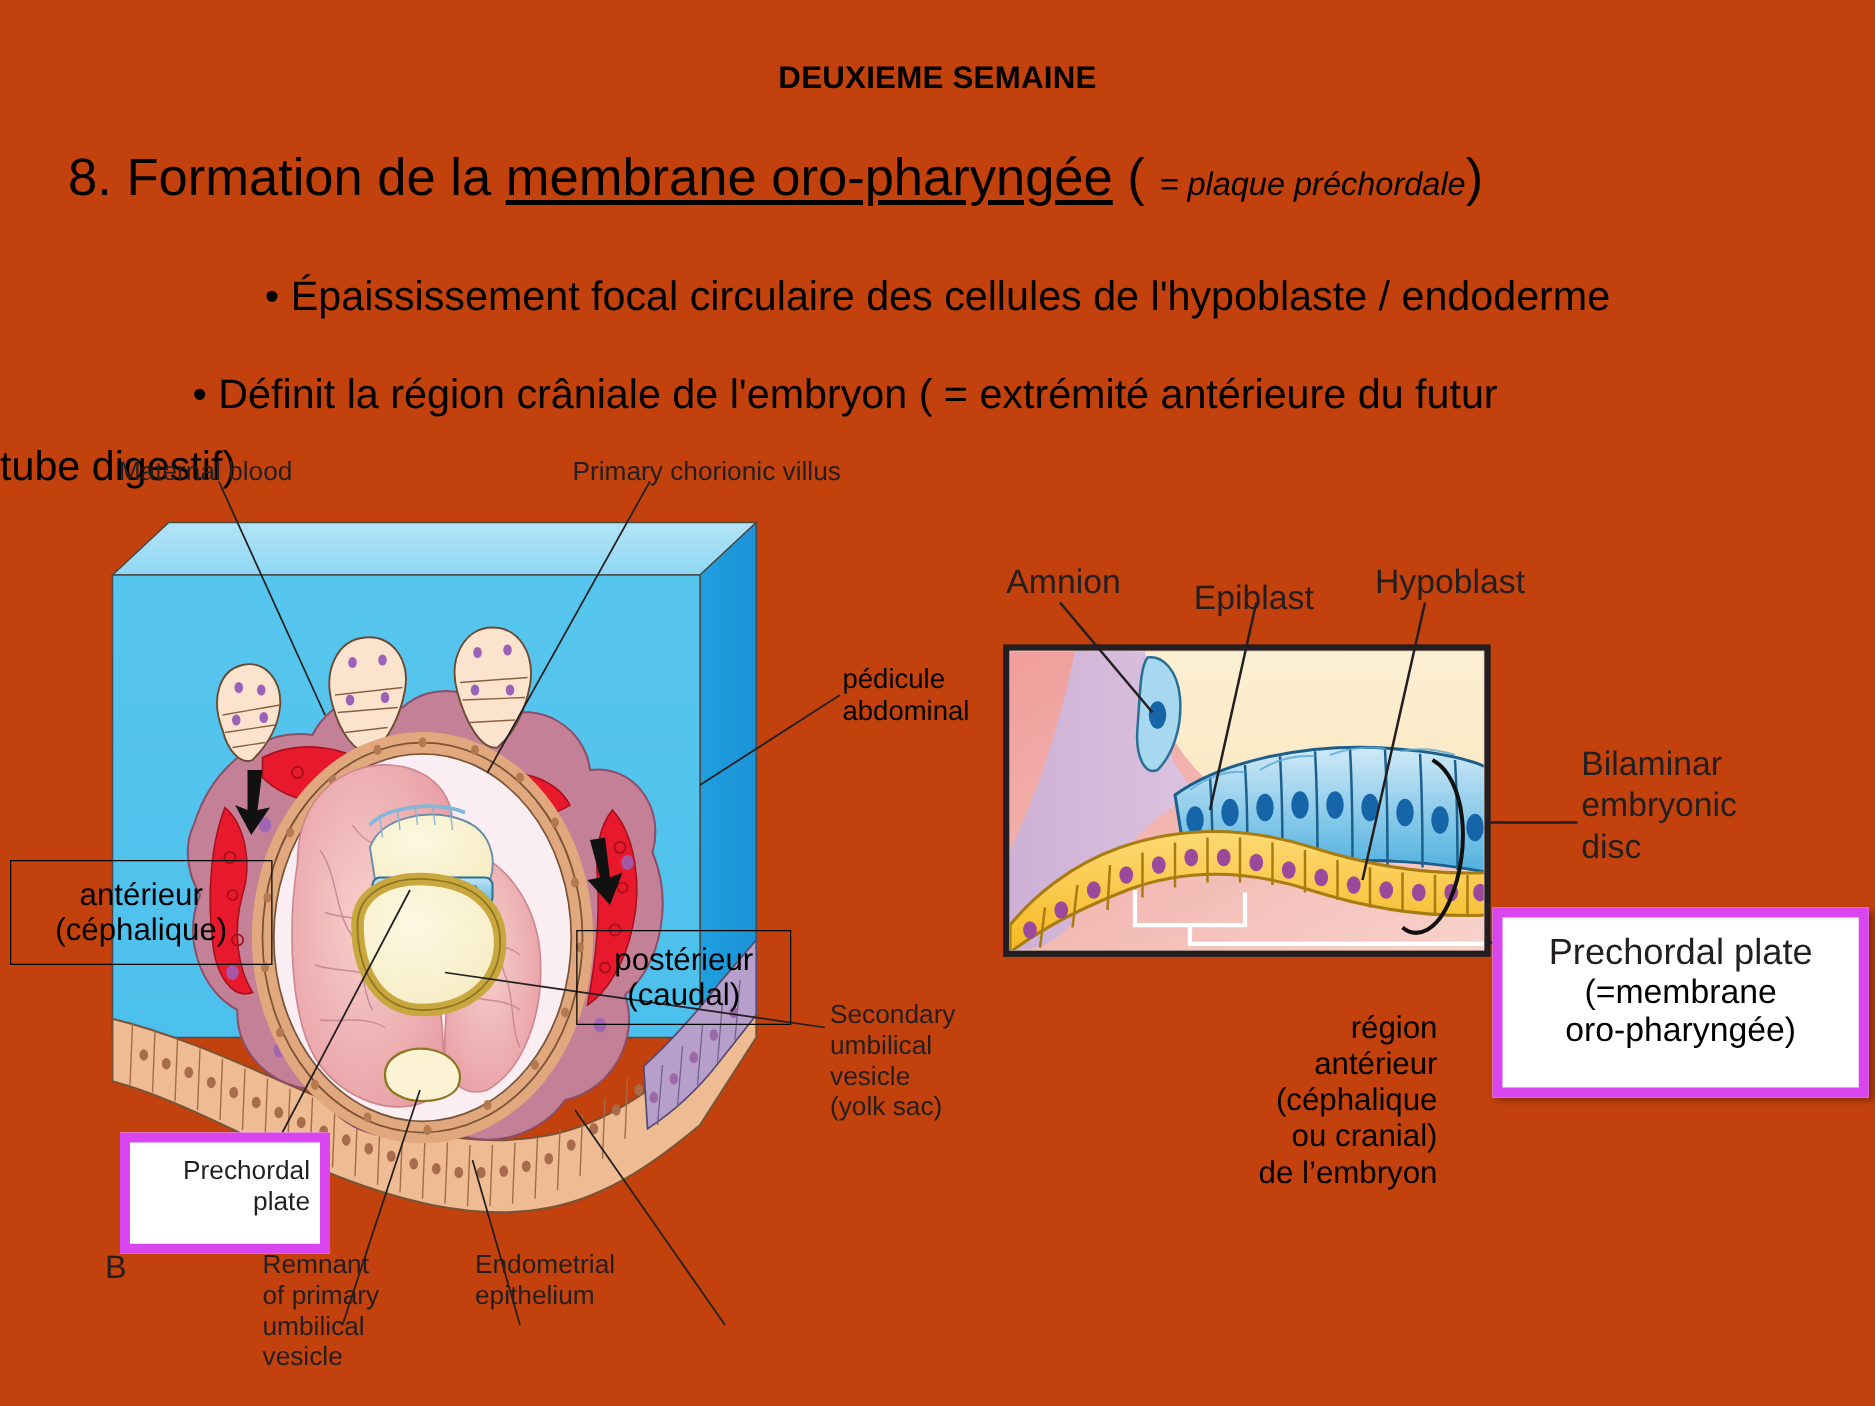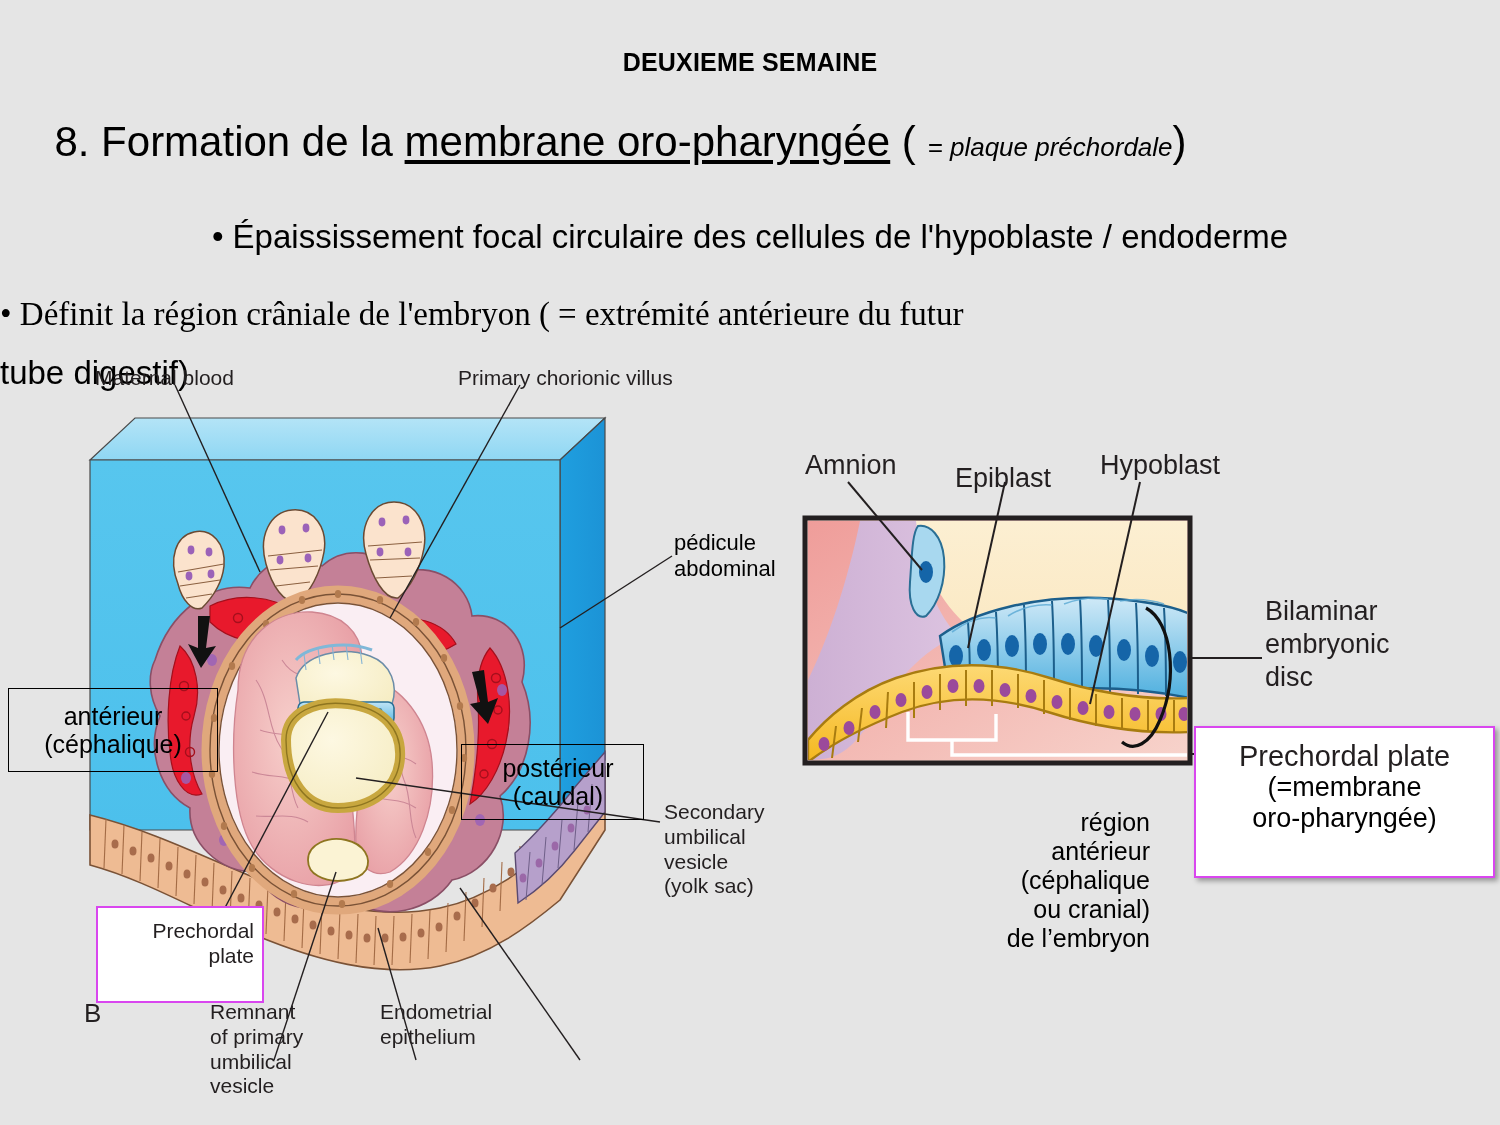--- a/index.html
+++ b/index.html
@@ -8,21 +8,21 @@
     background: #ffffff;
   }
   body {
     font-family: "Liberation Sans", sans-serif;
     color: #000000;
   }
   #slide {
     position: relative;
     width: 1500px;
     height: 1125px;
-    background: #e5e5e5;
+    background: #c2410c;
     overflow: hidden;
   }
 
   
   .slide-header {
     position: absolute;
     left: 0;
     top: 48px;
     width: 1500px;
     text-align: center;
@@ -48,21 +48,21 @@
     font-size: 26px;
     font-style: italic;
   }
 
   .bullet {
     position: absolute;
     font-size: 33px;
     white-space: nowrap;
   }
   .bullet-1 { left: 0; top: 218px; width: 1500px; text-align: center; }
-  .bullet-2 { left: 0; top: 296px; width: 1352px; text-align: left; font-family: Liberation Serif, serif; }
+  .bullet-2 { left: 0; top: 296px; width: 1352px; text-align: center; }
   .bullet-2b { left: 0; top: 354px; width: 1500px; text-align: left; }
 
   
   .fig-label {
     position: absolute;
     font-size: 21px;
     line-height: 1.18;
     color: #231f20;
     white-space: pre-line;
   }
@@ -88,21 +88,21 @@
     color: #000;
     display: flex;
     align-items: center;
     justify-content: center;
     white-space: pre-line;
   }
 
   
   .red-box {
     position: absolute;
-    border: 2px solid #d946ef;
+    border: 8px solid #d946ef;
     background: #ffffff;
     box-sizing: border-box;
   }
   .red-box-shadow {
     box-shadow: 3px 3px 5px rgba(0,0,0,.35);
   }
   .red-box .inner-txt {
     font-size: 21px;
     line-height: 1.2;
     color: #231f20;
@@ -429,21 +429,21 @@
 umbilical
 vesicle</div>
     <div class="fig-label" style="left:320px; top:640px;">Endometrial
 epithelium</div>
     <div class="panel-b-letter" style="left:24px; top:638px;">B</div>
   </div>
 
   <div class="thin-box" style="left:8px; top:688px; width:208px; height:82px;">antérieur
 (céphalique)</div>
 
-  <div class="thin-box" style="left:461px; top:744px; width:170px; height:74px;padding-left:11px;">postérieur
+  <div class="thin-box" style="left:461px; top:744px; width:170px; height:74px;">postérieur
 (caudal)</div>
 
   <div class="red-box" style="left:96px; top:906px; width:168px; height:97px;text-align:right;">
     <div class="inner-txt en">Prechordal
 plate</div>
   </div>
 
   <div id="fig-right">
 
     <div class="fig-label" style="left:5px; top:10px; font-size:27px;">Amnion</div>

